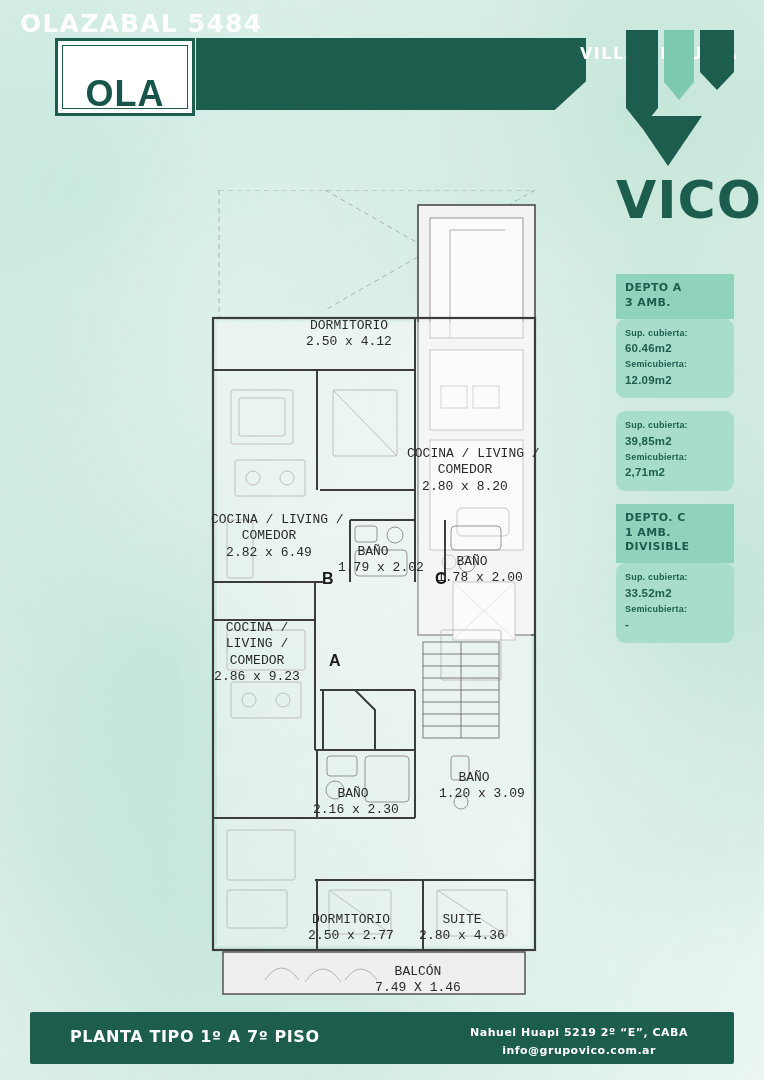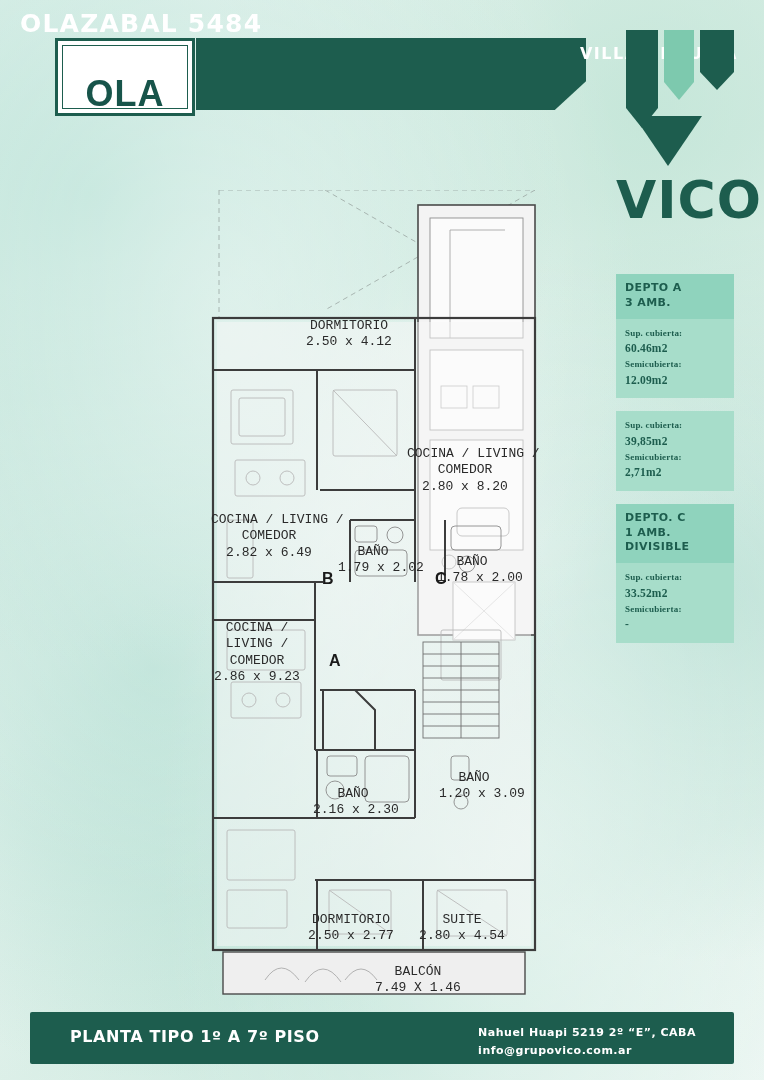--- a/index.html
+++ b/index.html
@@ -74,37 +74,38 @@
   .cards{position:absolute;left:616px;top:258px;width:118px;margin-top:16px;}
   .card{margin-bottom:13px;}
   .card-head{
     background:#8fd3bd;color:#1d5d4e;padding:7px 9px 8px 9px;
     font-size:11px;font-weight:bold;line-height:1.35;letter-spacing:.4px;
     font-family:"DejaVu Sans", sans-serif;
   }
   .card-body{
     background:#a7ddca;color:#1d5d4e;padding:7px 9px 9px 9px;
     font-size:9.5px;line-height:1.5;letter-spacing:.2px;
-    font-family:Liberation Serif, serif;
+    font-family:Liberation Sans, sans-serif;
+    border-radius:9px;
   }
   .card-body .v{font-size:11.5px;font-weight:bold;display:block;}
   .card-body .k{font-weight:bold;font-size:9px;}
 
   
   .footer{
     position:absolute;left:30px;top:1012px;width:704px;height:52px;
     background:#1d5d4e;border-radius:2px;
   }
   .footer-left{
     position:absolute;left:40px;top:15px;color:#fff;
     font-size:16px;font-weight:bold;letter-spacing:.6px;
     font-family:"DejaVu Sans", sans-serif;
   }
   .footer-right{
-    position:absolute;right:38px;top:12px;color:#fff;text-align:left;
+    position:absolute;right:46px;top:12px;color:#fff;text-align:center;
     font-size:11px;font-weight:bold;line-height:1.6;letter-spacing:.5px;
     font-family:"DejaVu Sans", sans-serif;
   }
 
   
   .plan{position:absolute;left:205px;top:190px;width:340px;height:820px;}
   .plan svg{display:block;}
   .lbl{
     position:absolute;text-align:center;color:#2a2a2a;
     font-size:13px;line-height:1.25;font-family:Liberation Mono, monospace;
@@ -345,21 +346,21 @@
       <div>1.20 x 3.09</div>
     </div>
 
     <div class="lbl" style="left:96px;top:722px;width:100px;">
       <div>DORMITORIO</div>
       <div>2.50 x 2.77</div>
     </div>
 
     <div class="lbl" style="left:212px;top:722px;width:90px;">
       <div>SUITE</div>
-      <div>2.80 x 4.54</div>
+      <div>2.80 x 4.36</div>
     </div>
 
     <div class="lbl" style="left:168px;top:774px;width:90px;">
       <div>BALCÓN</div>
       <div>7.49 X 1.46</div>
     </div>
 
     <div class="unit" style="left:117px;top:380px;">B</div>
     <div class="unit" style="left:230px;top:380px;">C</div>
     <div class="unit" style="left:124px;top:462px;">A</div>

